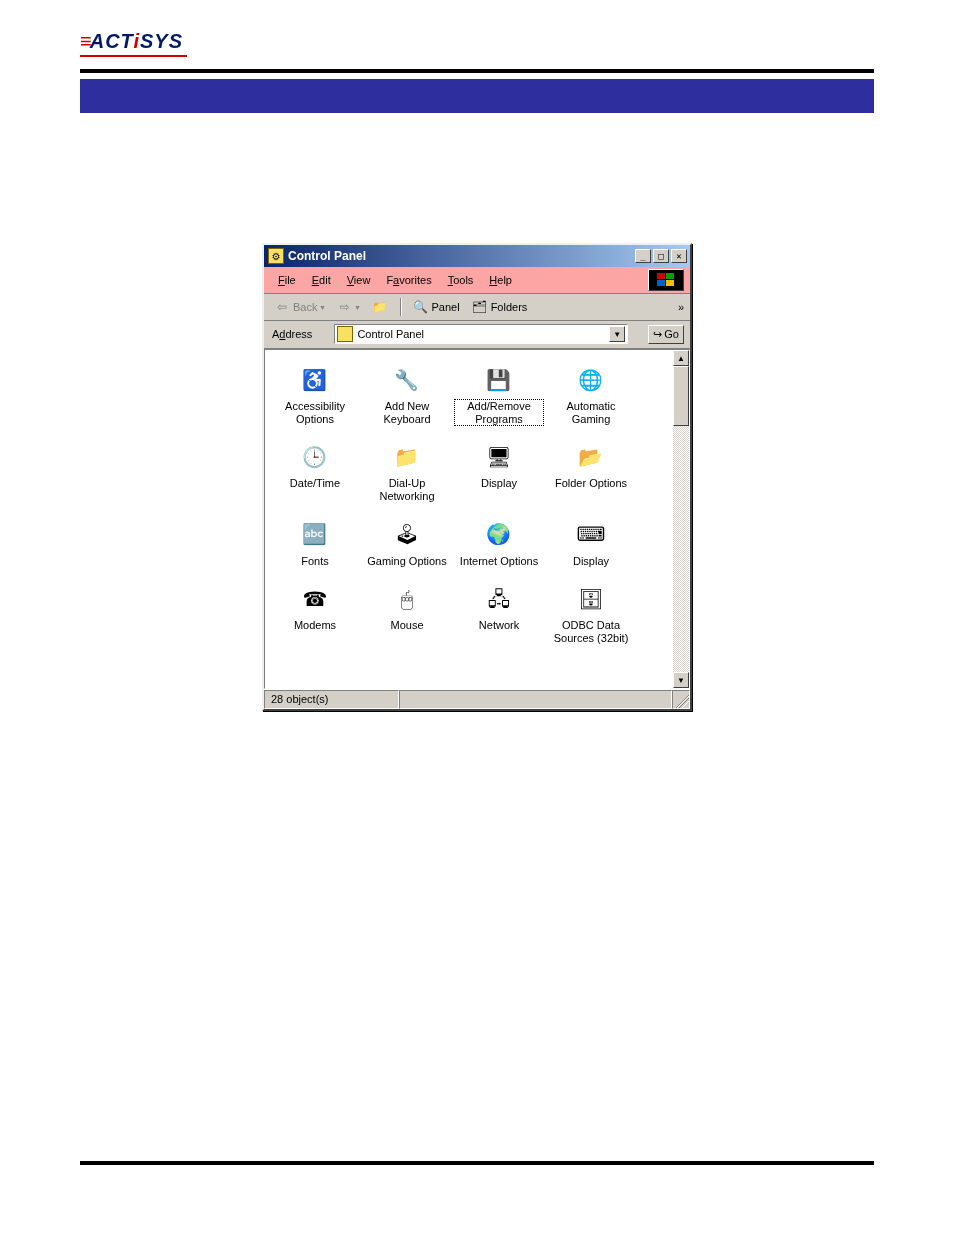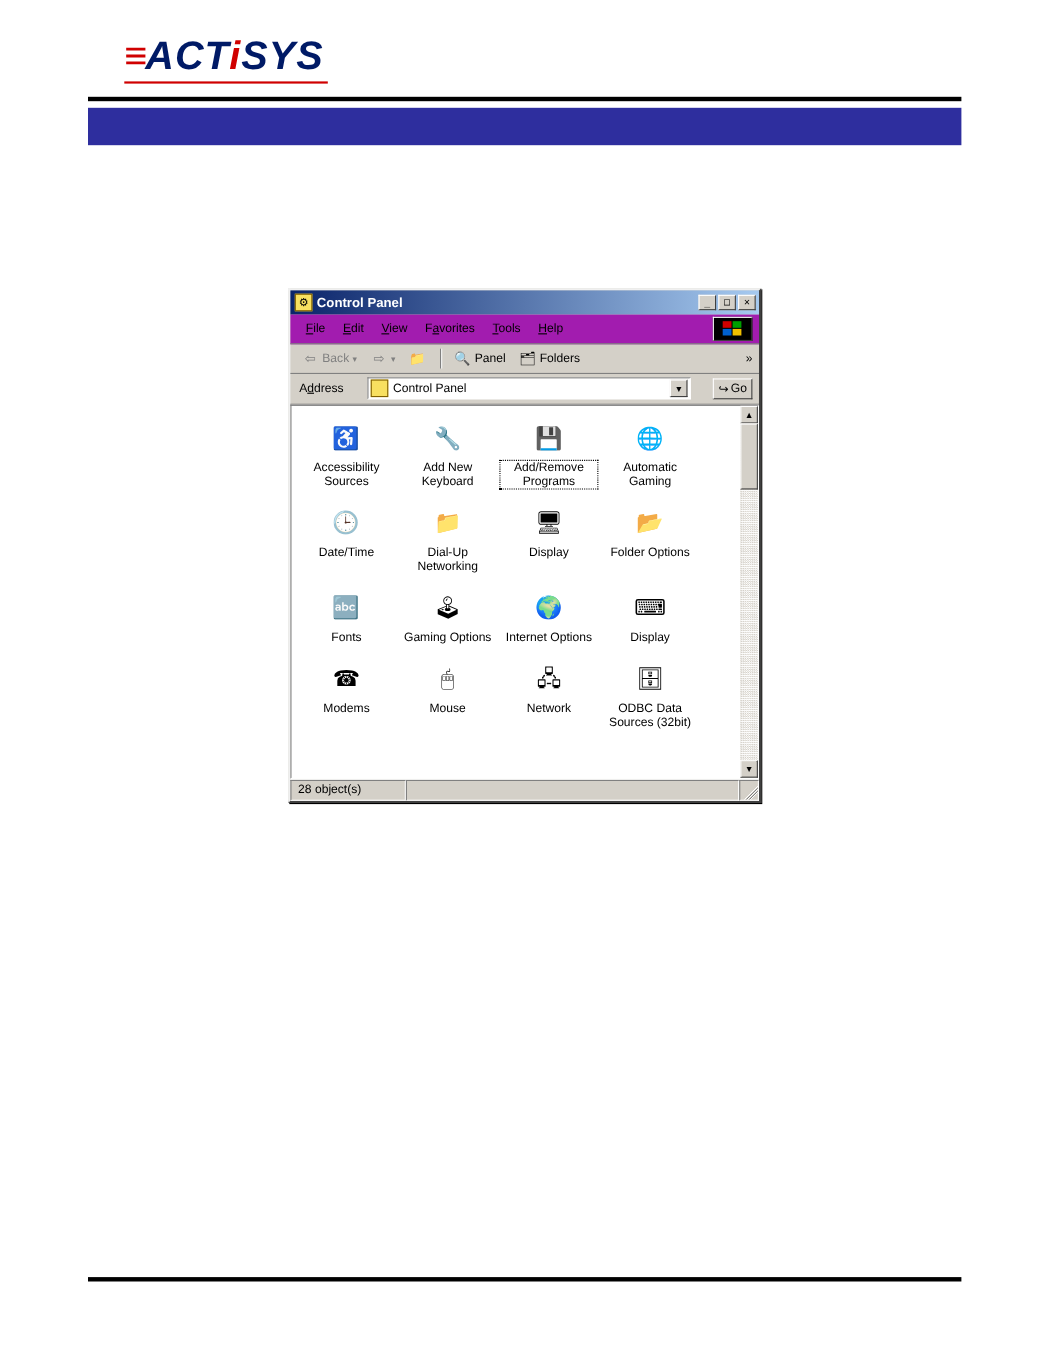--- a/index.html
+++ b/index.html
@@ -7,29 +7,28 @@
     width: 954px;
     height: 1235px;
     background: #ffffff;
     font-family: "Tahoma", "MS Sans Serif", sans-serif;
     position: relative;
   }
   .page {
     padding: 30px 80px;
   }
   .logo {
-    font-size: 36px;
+    font-size: 20px;
     font-weight: bold;
     font-style: italic;
     color: #001a66;
     letter-spacing: 1px;
     border-bottom: 2px solid #d00000;
     display: inline-block;
     padding: 0 4px 2px 0;
-    margin-left: 33px;
   }
   .logo .stripes {
     color: #d00000;
     letter-spacing: -4px;
     margin-right: 2px;
   }
   .logo .i { color: #d00000; font-style: italic; }
   .rule-thick {
     border: none;
     border-top: 4px solid #000;
@@ -82,21 +81,21 @@
     margin-left: 2px;
     font-size: 9px;
     display: flex; align-items: center; justify-content: center;
     color: #000;
     font-family: "Marlett", monospace;
   }
   .menubar {
     display: flex;
     padding: 2px 6px;
     align-items: center;
-    background: #a21caf;
+    background: #fca5a5;
     border-bottom: 1px solid #808080;
   }
   .menubar .menuitem {
     padding: 2px 8px;
     font-size: 11px;
   }
   .menubar .menuitem u { text-decoration: underline; }
   .menubar .flag {
     margin-left: auto;
     width: 36px; height: 22px;
@@ -207,21 +206,21 @@
     display:flex;
     height: 20px;
     border-top: 1px solid #fff;
   }
   .statusbar .cell {
     border:1px solid;
     border-color:#808080 #fff #fff #808080;
     padding: 2px 6px;
     font-size:11px;
   }
-  .statusbar .cell:first-child { width: 105px; }
+  .statusbar .cell:first-child { width: 135px; }
   .statusbar .cell:nth-child(2) { flex:1; }
   .statusbar .grip {
     width: 18px;
     border:1px solid;
     border-color:#808080 #fff #fff #808080;
     background:
       linear-gradient(135deg, transparent 60%, #808080 60%, #808080 62%, #fff 62%, #fff 64%, transparent 64%),
       linear-gradient(135deg, transparent 68%, #808080 68%, #808080 70%, #fff 70%, #fff 72%, transparent 72%),
       linear-gradient(135deg, transparent 76%, #808080 76%, #808080 78%, #fff 78%, #fff 80%, transparent 80%);
   }
@@ -308,21 +307,21 @@
           <span>↪</span>
           <span>Go</span>
         </span>
       </div>
 
       <div class="content">
         <div class="iconarea" id="iconarea">
             <div class="iconrow">
               <div class="icell">
                 <div class="ibox">♿</div>
-                <div class="ilabel">Accessibility Sources</div>
+                <div class="ilabel">Accessibility Options</div>
               </div>
               <div class="icell">
                 <div class="ibox">🔧</div>
                 <div class="ilabel">Add New Keyboard</div>
               </div>
               <div class="icell selected"><div class="ibox">💾</div><div class="ilabel">Add/Remove Programs</div></div>
               <div class="icell">
                 <div class="ibox">🌐</div>
                 <div class="ilabel">Automatic Gaming</div>
               </div>

